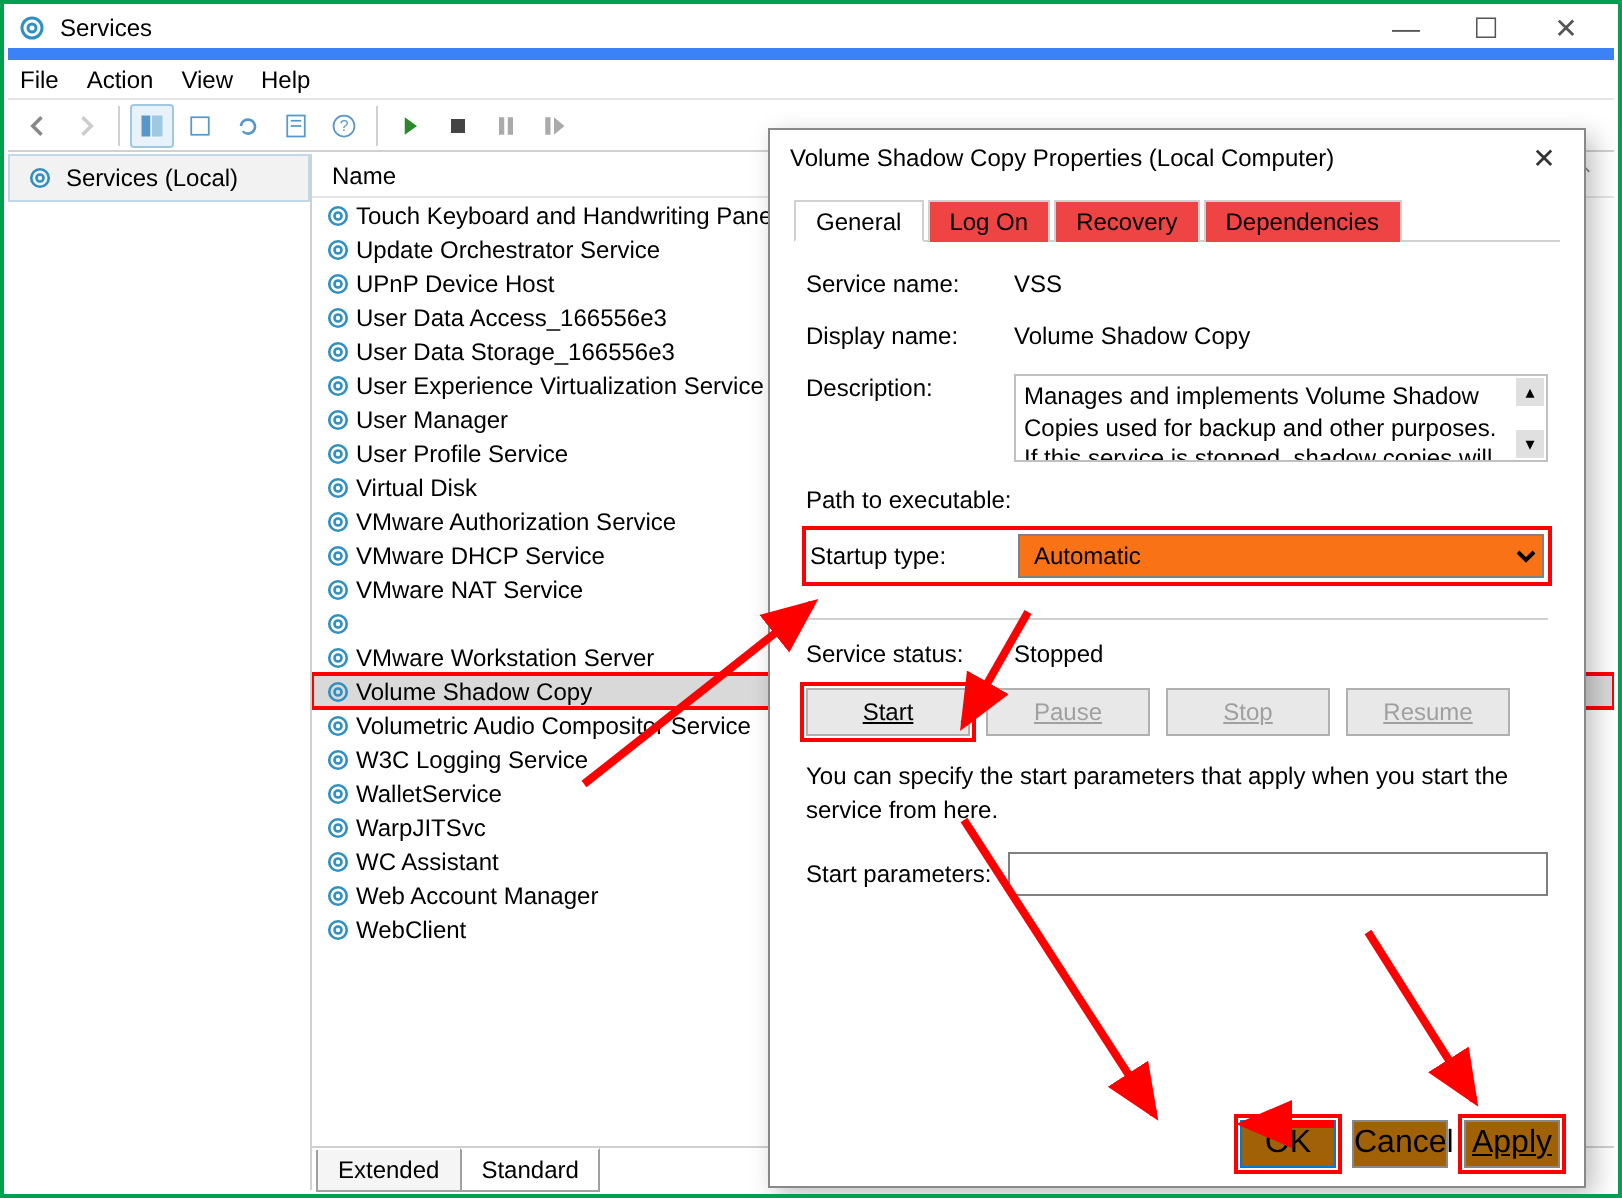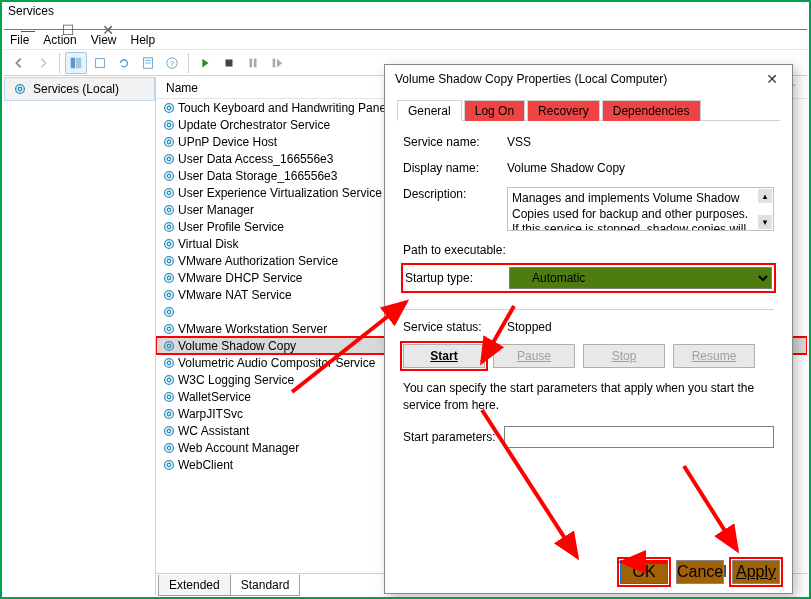--- a/index.html
+++ b/index.html
@@ -1,20 +1,20 @@
 <!DOCTYPE html>
 <html><head>
 <meta charset="utf-8">
 <style>
 * { box-sizing: border-box; font-family: "Segoe UI", Tahoma, sans-serif; }
 body { margin: 0; background: #fff; width: 811px; height: 599px; overflow: hidden; position: relative; border: 2px solid #00a050; }
 
 
 .window { position: absolute; left: 2px; top: 2px; right: 2px; bottom: 2px; background: #fff; display: flex; flex-direction: column; }
-.titlebar { height: 26px; display: flex; align-items: flex-start; padding: 0 4px; border-bottom: 1px solid #3b82f6; flex-direction: column; }
+.titlebar { height: 26px; display: flex; align-items: center; padding: 0 4px; border-bottom: 6px solid #3b82f6; }
 .titlebar-icon { width: 16px; height: 16px; margin-right: 6px; }
 .titlebar-text { font-size: 12px; flex: 1; }
 .titlebar-btns { display: flex; }
 .titlebar-btn { width: 40px; height: 24px; display: flex; align-items: center; justify-content: center; font-size: 14px; color: #555; }
 .menubar { height: 20px; display: flex; align-items: center; padding: 0 6px; font-size: 12px; gap: 14px; border-bottom: 1px solid #e5e5e5; }
 .toolbar { height: 26px; border-bottom: 1px solid #d0d0d0; display: flex; align-items: center; padding: 0 4px; gap: 2px; }
 .tbtn { width: 22px; height: 22px; border: 1px solid transparent; border-radius: 2px; display: flex; align-items: center; justify-content: center; }
 .tbtn svg { width: 14px; height: 14px; }
 .tsep { width: 1px; height: 20px; background: #d0d0d0; margin: 0 3px; }
 
@@ -43,27 +43,27 @@
 .dlg-tab { padding: 3px 10px; border: 1px solid #d0d0d0; border-bottom: none; margin-right: 2px; background: #ef4444; position: relative; top: 1px; }
 .dlg-tab.active { background: #fff; border-bottom: 1px solid #fff; }
 .dlg-content { flex: 1; font-size: 12px; padding: 14px 6px 6px 6px; position: relative; }
 .field-row { display: flex; margin-bottom: 12px; }
 .field-label { width: 104px; flex-shrink: 0; }
 .field-value { flex: 1; }
 .desc-box { border: 1px solid #c0c0c0; padding: 3px 16px 3px 4px; height: 44px; overflow: hidden; line-height: 1.3; position: relative; }
 .desc-scroll-up, .desc-scroll-dn { position: absolute; right: 1px; width: 14px; height: 14px; background: #e0e0e0; font-size: 9px; text-align: center; line-height:14px; }
 .desc-scroll-up { top: 1px; } .desc-scroll-dn { bottom: 1px; }
 .startup-row { display: flex; align-items: center; margin-top: 8px; outline: 2px solid #ff0000; padding: 2px; }
-.startup-select { flex: 1; border: 1px solid #808080; height: 22px; font-size: 12px; padding: 0 18px; background: #4d7c0f; }
+.startup-select { flex: 1; border: 1px solid #808080; height: 22px; font-size: 12px; padding: 0 3px; background: #f97316; }
 .hr { border: none; border-top: 1px solid #d0d0d0; margin: 18px 0 10px 0; }
 .status-row { display: flex; margin-bottom: 10px; }
 .btn-row { display: flex; gap: 8px; margin-bottom: 12px; }
 .svc-btn { width: 82px; height: 24px; border: 1px solid #b0b0b0; background: #e8e8e8; font-size: 12px; text-align: center; line-height: 22px; }
 .svc-btn.disabled { color: #a0a0a0; }
-.svc-btn.start { outline: 2px solid #ff0000; outline-offset: 1px; font-weight: bold; }
+.svc-btn.start { outline: 2px solid #ff0000; outline-offset: 1px; }
 .help-text { line-height: 1.4; margin-bottom: 12px; }
 .param-row { display: flex; align-items: center; }
 .param-input { flex: 1; border: 1px solid #808080; height: 22px; margin-left: 8px; }
 .dlg-footer { height: 42px; display: flex; align-items: center; justify-content: flex-end; gap: 8px; padding: 0 12px; }
 .dlg-btn { width: 48px; height: 24px; border: 1px solid #888; background: #a16207; font-size: 16px; text-align: center; line-height: 22px; }
 .dlg-btn.ok { border: 1px solid #0078d7; outline: 2px solid #ff0000; outline-offset: 1px; }
 .dlg-btn.apply { outline: 2px solid #ff0000; outline-offset: 1px; text-decoration: underline; }
 
 
 .arrow-overlay { position: absolute; left: 0; top: 0; width: 811px; height: 599px; pointer-events: none; }

